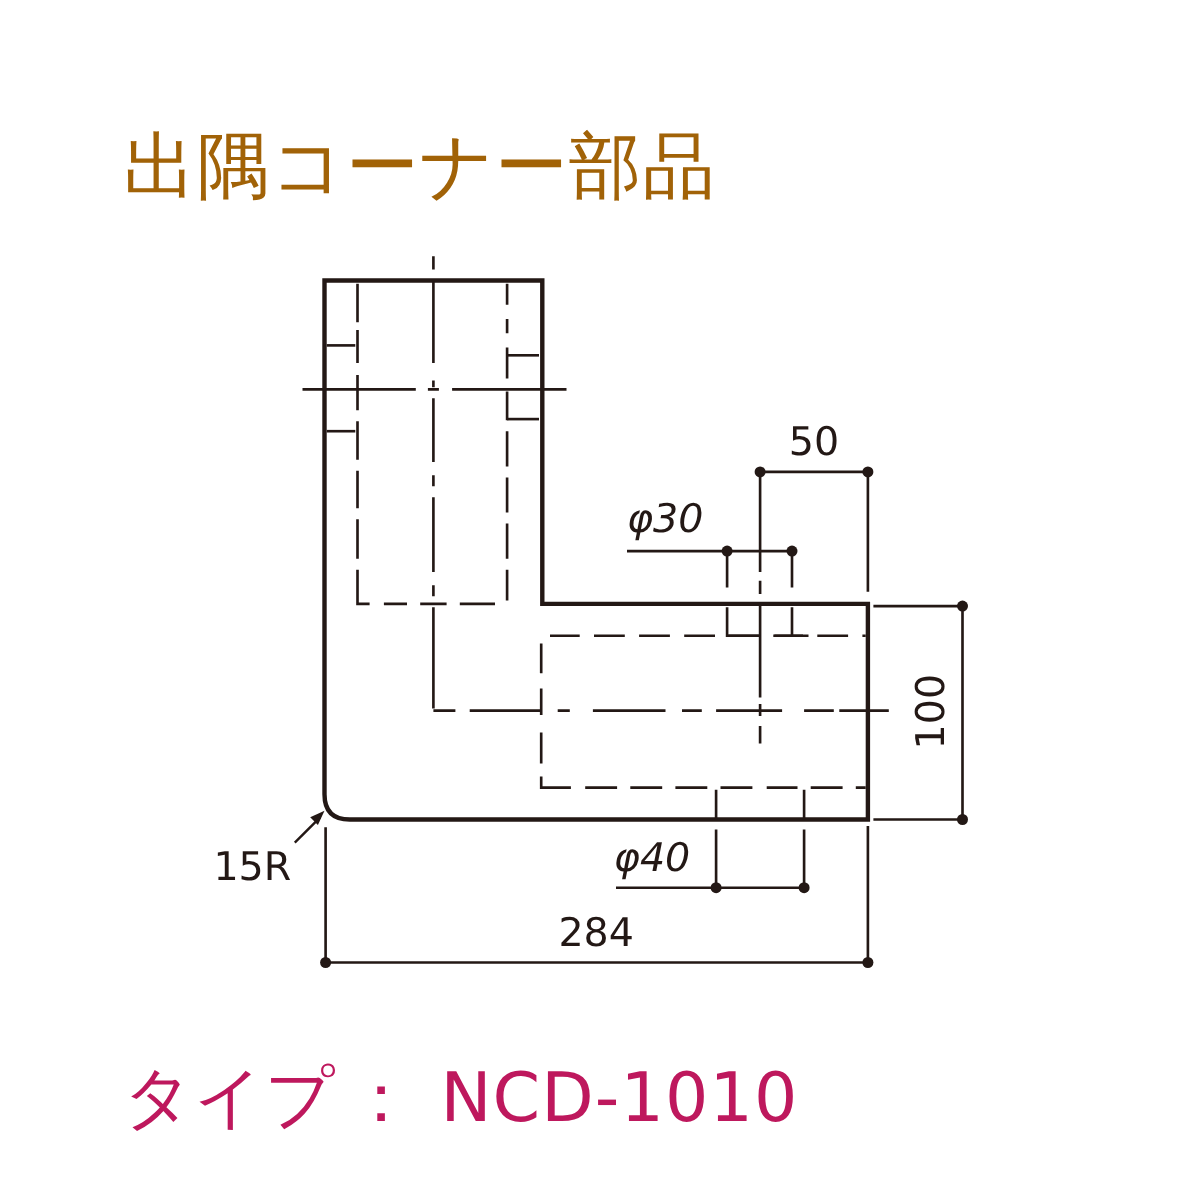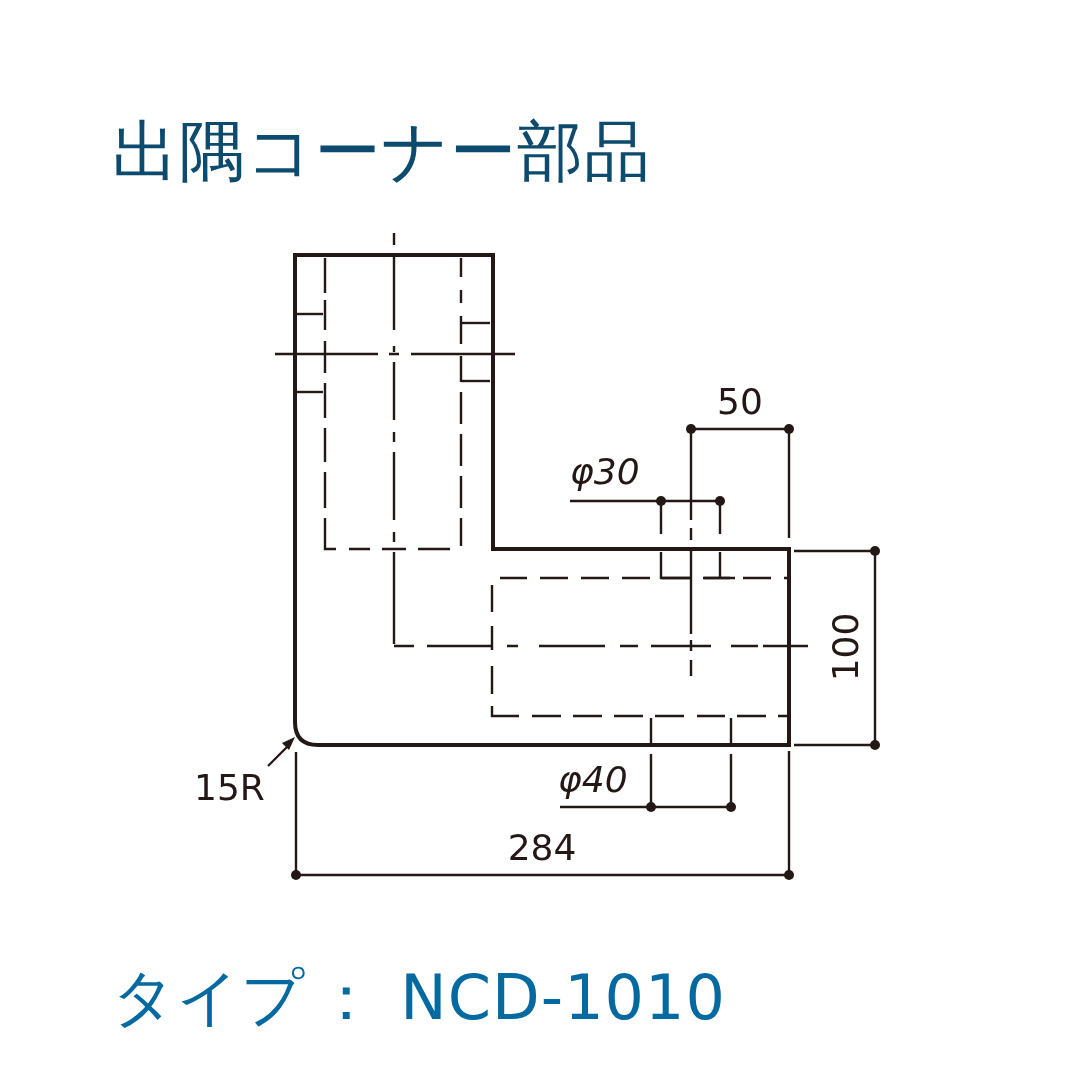--- a/index.html
+++ b/index.html
@@ -1,18 +1,18 @@
 <!DOCTYPE html>
 <html><head>
   <meta charset="utf-8">
   <style>
     html, body { margin: 0; padding: 0; background: #ffffff; }
     body { width: 1080px; height: 1080px; position: relative; overflow: hidden; font-family: "DejaVu Sans", sans-serif; color: #231815; }
-    .title { position: absolute; left: 112px; top: 112px; font-size: 66px; line-height: 80px; letter-spacing: 1px; color: #0c4a6e; white-space: nowrap; }
-    .type-label { position: absolute; left: 112px; top: 958px; font-size: 62px; line-height: 80px; color: #0369a1; white-space: nowrap; letter-spacing: 1px; }
+    .title { position: absolute; left: 112px; top: 112px; font-size: 66px; line-height: 80px; letter-spacing: 1px; color: #a16207; white-space: nowrap; }
+    .type-label { position: absolute; left: 112px; top: 958px; font-size: 62px; line-height: 80px; color: #be185d; white-space: nowrap; letter-spacing: 1px; }
     .type-label .sep { margin: 0 22px 0 10px; }
     svg.drawing { position: absolute; left: 0; top: 0; }
     .dimtext { font-family: "DejaVu Sans", sans-serif; fill: #231815; }
   </style>
 </head>
 <body>
 
 <div class="title">出隅コーナー部品</div>
 
 <svg class="drawing" width="1080" height="1080" viewBox="0 0 1080 1080" xmlns="http://www.w3.org/2000/svg">

